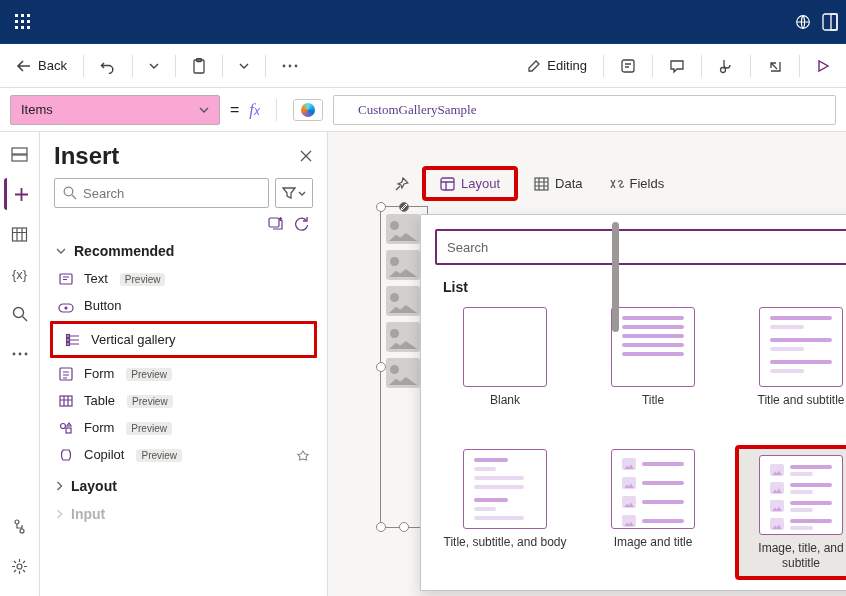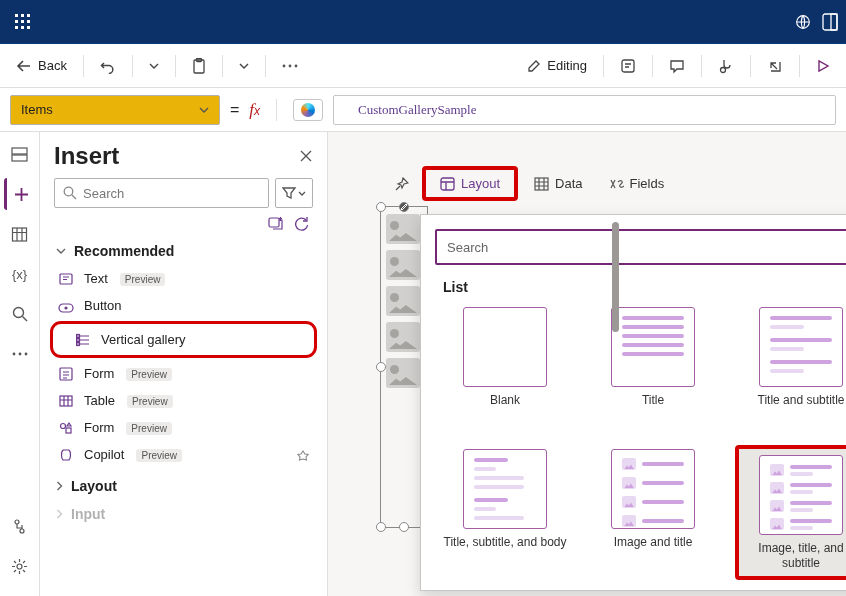--- a/index.html
+++ b/index.html
@@ -10,23 +10,23 @@
 .appbar .title{font-size:15px;font-weight:600;margin-left:8px}
 .spacer{flex:1}
 .appbar .icon{margin-left:10px;cursor:pointer}
 
 .cmdbar{height:44px;display:flex;align-items:center;border-bottom:1px solid #e1dfdd;padding:0 8px;gap:2px}
 .cmd{display:flex;align-items:center;padding:4px 8px;border-radius:4px;cursor:pointer;color:#242424;gap:6px}
 .cmd svg{display:block}
 .vsep{width:1px;height:22px;background:#e1dfdd;margin:0 6px}
 
 .fbar{height:44px;display:flex;align-items:center;padding:6px 10px;border-bottom:1px solid #e1dfdd;gap:10px}
-.prop{width:210px;height:30px;border:1px solid #b3b0ad;border-radius:2px;display:flex;align-items:center;justify-content:space-between;padding:0 10px;background:#eab308;cursor:pointer}
+.prop{width:210px;height:30px;border:1px solid #b3b0ad;border-radius:2px;display:flex;align-items:center;justify-content:space-between;padding:0 10px;background:#f9a8d4;cursor:pointer}
 .eq{font-size:16px;color:#242424}
-.fx{font-style:italic;font-family:"Times New Roman",serif;font-size:17px;color:#b91c1c}
+.fx{font-style:italic;font-family:"Times New Roman",serif;font-size:17px;color:#8b5cf6}
 .fxicon{width:30px;height:22px;border:1px solid #c8c6c4;border-radius:3px;display:flex;align-items:center;justify-content:center;background:#fff}
 .fxicon .sw{width:14px;height:14px;border-radius:50%;background:conic-gradient(#50e6ff,#0078d4 30%,#8764b8 55%,#ff8c00 80%,#50e6ff)}
 .fxinput{flex:1;height:30px;border:1px solid #c8c6c4;border-radius:2px;padding:0 24px;font-family:Liberation Serif, serif;font-size:13px;color:#5f3a8c;outline:none}
 
 .main{display:flex;height:calc(596px - 132px)}
 .rail{width:40px;border-right:1px solid #e1dfdd;display:flex;flex-direction:column;align-items:center;padding-top:6px;gap:8px}
 .rail .ri{width:32px;height:32px;display:flex;align-items:center;justify-content:center;cursor:pointer;border-radius:3px;color:#444}
 .rail .ri.active{border-left:3px solid #742774;color:#742774}
 .rail .gap{flex:1}
 
@@ -37,21 +37,21 @@
 .panel-search{display:flex;align-items:center;gap:6px;padding:0 14px 6px 14px}
 .psbox{flex:1;height:30px;border:1px solid #b3b0ad;border-radius:2px;display:flex;align-items:center;padding:0 8px;gap:6px;color:#777}
 .filterbtn{width:38px;height:30px;border:1px solid #b3b0ad;border-radius:2px;display:flex;align-items:center;justify-content:center;cursor:pointer;gap:2px}
 .panel-actions{display:flex;justify-content:flex-end;gap:10px;padding:2px 18px 6px 18px;color:#6d3a8e}
 .panel-list{flex:1;overflow:hidden;padding:0 14px}
 .group{display:flex;align-items:center;gap:8px;padding:6px 2px;font-weight:600;font-size:14px;cursor:pointer}
 .group .chev{color:#666}
 .item{display:flex;align-items:flex-end;gap:10px;padding:6px 4px;border-radius:3px;cursor:pointer;font-size:13px}
 .item .ico{width:16px;display:flex;justify-content:center;color:#6d3a8e}
 .preview-pill{background:#ecebe9;color:#555;font-size:10px;padding:1px 5px;border-radius:3px;margin-left:2px}
-.hl{border:3px solid #d40000;border-radius:11px;margin:2px -4px;padding:2px 18px}
+.hl{border:3px solid #d40000;border-radius:1px;margin:2px -4px;padding:2px 8px}
 
 .canvas{flex:1;background:#f7f6f4;position:relative}
 .scrollbar{position:absolute;right:0;top:90px;width:7px;height:110px;background:#9b9896;border-radius:4px}
 
 .gplace{position:absolute;left:58px;top:82px;width:38px}
 .grow{width:34px;height:30px;background:#d2d0ce;border-radius:3px;margin-bottom:6px;position:relative}
 .grow:before{content:'';position:absolute;left:4px;top:7px;width:9px;height:9px;background:#a6a4a1;border-radius:50%}
 .grow:after{content:'';position:absolute;left:3px;bottom:3px;width:28px;height:9px;background:#a6a4a1;clip-path:polygon(0 100%,25% 30%,40% 60%,60% 10%,100% 100%)}
 
 .selbox{position:absolute;left:52px;top:74px;width:48px;height:322px;border:1px solid #888}

